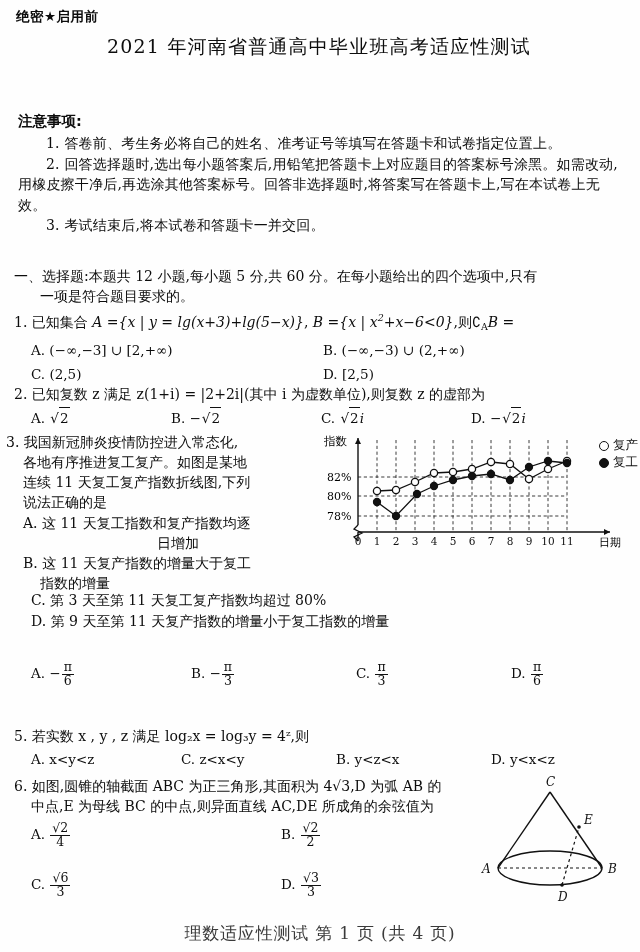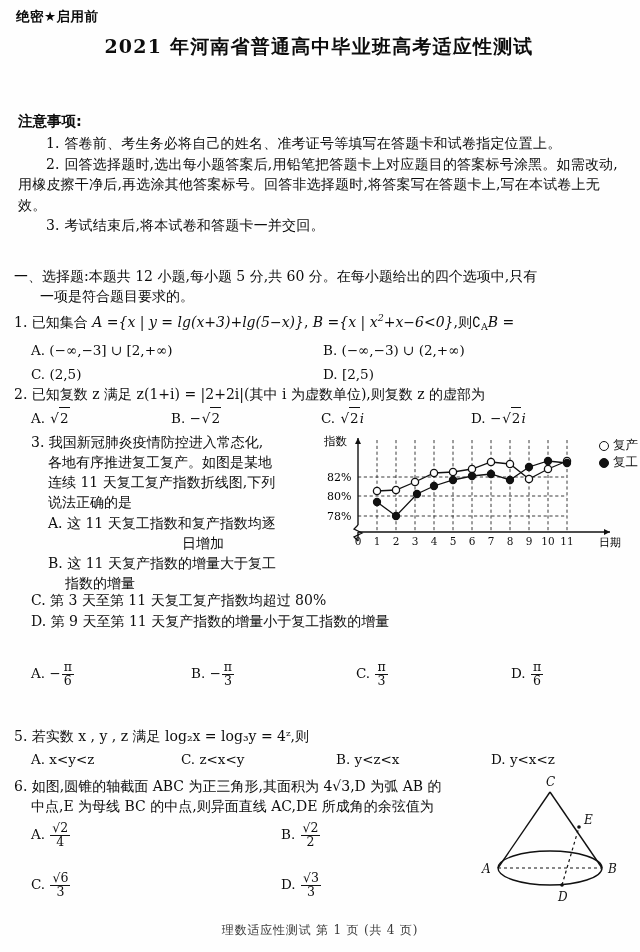--- a/index.html
+++ b/index.html
@@ -11,21 +11,21 @@
     position:relative;
     overflow:hidden;
     -webkit-font-smoothing:none;
   }
   .page{position:relative;width:640px;height:952px;padding:4px;box-sizing:border-box;}
 
   
   .secret{position:absolute;left:16px;top:8px;font-size:13.5px;letter-spacing:.5px;
           font-family:"DejaVu Sans","Liberation Sans",sans-serif;font-weight:600;}
   .maintitle{position:absolute;left:0;right:2px;top:34px;text-align:center;font-size:19px;
-             letter-spacing:1.2px;white-space:nowrap;font-weight:bold;}
+             letter-spacing:1.2px;white-space:nowrap;}
   .subject{position:absolute;left:0;right:0;top:64px;text-align:center;font-size:25px;
            font-weight:700;letter-spacing:3px;
            font-family:"DejaVu Sans","Liberation Sans",sans-serif;}
 
   
   .notice{position:absolute;left:18px;top:112px;width:606px;}
   .notice-h{font-size:14.5px;font-weight:700;
             font-family:"DejaVu Sans","Liberation Sans",sans-serif;margin-bottom:2px;}
   .notice-p{font-size:14px;line-height:20.5px;text-indent:28px;letter-spacing:.2px;}
 
@@ -57,21 +57,21 @@
           font-family:"DejaVu Sans","Liberation Sans",sans-serif;}
   .legend div{white-space:nowrap;}
   .lgm{display:inline-block;width:8px;height:8px;border:1.2px solid #111;border-radius:50%;
        margin-right:4px;vertical-align:middle;}
   .lgm.fill{background:#111;}
 
   
   .conewrap{position:absolute;left:478px;top:772px;width:152px;height:135px;}
 
   
-  .footer{position:absolute;left:0;right:0;top:922px;text-align:center;font-size:12px;
+  .footer{position:absolute;left:0;right:0;top:922px;text-align:center;font-size:17px;
           letter-spacing:.8px;color:#3a3a3a;}
 </style>
 </head>
 <body>
 
 <div class="page">
 
   <div class="secret">绝密★启用前</div>
   <div class="maintitle">2021 年河南省普通高中毕业班高考适应性测试</div>
 
@@ -122,21 +122,21 @@
         <span>C.</span>
         <span class="rad">√<span class="bar">2</span></span><span class="mi">i</span>
       </div>
       <div class="opt">
         <span>D.</span>
         −<span class="rad">√<span class="bar">2</span></span><span class="mi">i</span>
       </div>
     </div>
   </div>
 
-  <div class="q" style="left:31px;top:432px;width:310px;">
+  <div class="q" style="left:6px;top:432px;width:310px;">
     <div>
       <span>3.</span>
       <span>我国新冠肺炎疫情防控进入常态化,</span>
     </div>
     <div class="stem-ind">各地有序推进复工复产。如图是某地</div>
     <div class="stem-ind">连续 11 天复工复产指数折线图,下列</div>
     <div class="stem-ind">说法正确的是</div>
     <div class="stem-ind" style="margin-top:1px;">A. 这 11 天复工指数和复产指数均逐</div>
     <div class="stem-ind" style="padding-left:34px;text-align:center;">日增加</div>
     <div class="stem-ind">B. 这 11 天复产指数的增量大于复工</div>

